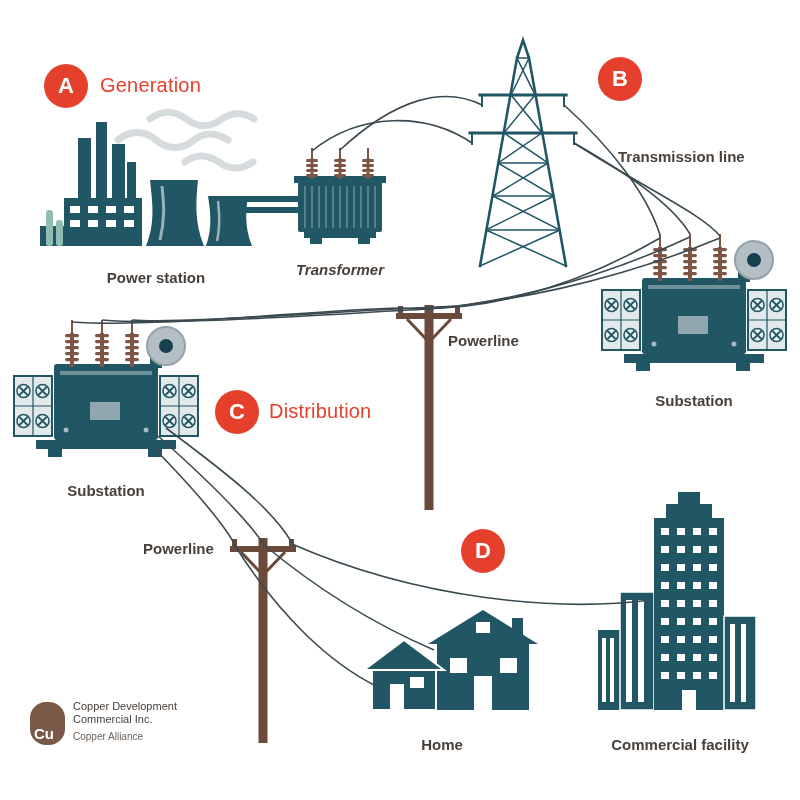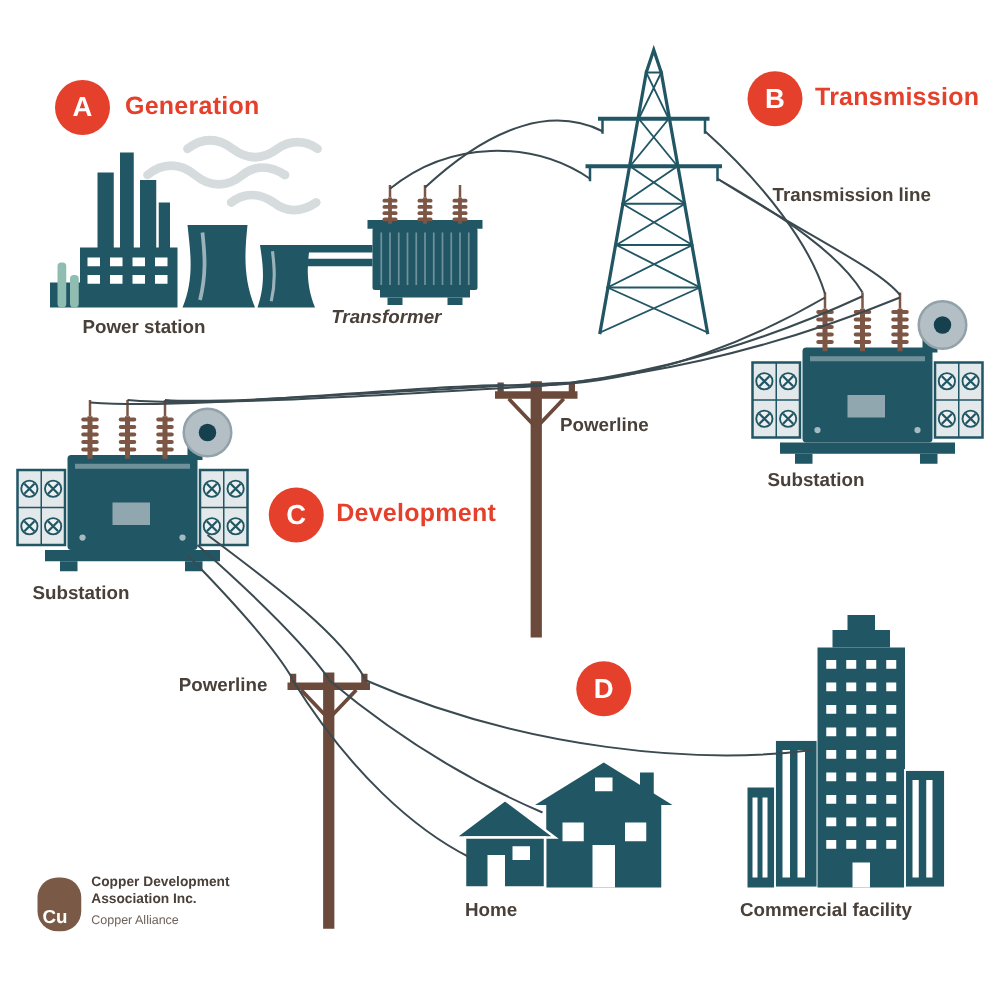--- a/index.html
+++ b/index.html
@@ -5,35 +5,35 @@
   html,body{margin:0;padding:0;background:#ffffff;}
   body{font-family:"Liberation Sans",sans-serif;}
   .canvas{position:relative;width:800px;height:800px;background:#ffffff;overflow:hidden;}
   .layer{position:absolute;left:0;top:0;}
   .badge{
     position:absolute;width:44px;height:44px;border-radius:50%;
     background:#e5402b;color:#ffffff;font-weight:700;font-size:22px;
     display:flex;align-items:center;justify-content:center;line-height:1;
   }
   .stage-label{
-    position:absolute;color:#e5402b;font-size:20px;font-weight:700;
+    position:absolute;color:#e5402b;font-size:20px;font-weight:400;
     letter-spacing:.2px;white-space:nowrap;
   }
   .item-label{
     position:absolute;color:#49403a;font-size:15px;font-weight:700;
     white-space:nowrap;
   }
-  .item-label.centered{text-align:left;}
+  .item-label.centered{text-align:center;margin-top:16px;}
   .logo-box{
     position:absolute;left:30px;top:702px;width:35px;height:43px;
     background:#7a5a47;color:#ffffff;display:flex;align-items:flex-end;
     font-size:15px;font-weight:700;padding:0 0 3px 4px;box-sizing:border-box;border-radius:16px;
   }
   .logo-text{position:absolute;left:73px;top:700px;color:#4a4039;}
-  .logo-line{font-size:11px;font-weight:700;line-height:13px;}
+  .logo-line{font-size:11px;font-weight:400;line-height:13px;}
   .logo-tag{font-size:10px;font-weight:400;margin-top:5px;color:#6e625a;}
 </style>
 </head>
 <body>
 
 <div class="canvas">
 
   <svg class="layer" width="800" height="800" viewBox="0 0 800 800">
     <defs>
       <g id="fan">
@@ -252,43 +252,42 @@
   </svg>
 
   <div class="badge" style="left:44px;top:64px;">
     <span>A</span>
   </div>
   <div class="stage-label" style="left:100px;top:74px;">Generation</div>
 
   <div class="badge" style="left:598px;top:57px;">
     <span>B</span>
   </div>
-  <div class="stage-label" style="left:652px;top:67px;">Transmission</div>
 
   <div class="badge" style="left:215px;top:390px;">
     <span>C</span>
   </div>
-  <div class="stage-label" style="left:269px;top:400px;">Development</div>
+  <div class="stage-label" style="left:269px;top:400px;">Distribution</div>
 
   <div class="badge" style="left:461px;top:529px;">
     <span>D</span>
   </div>
 
   <div class="item-label centered" style="left:66px;top:253px;width:180px;">Power station</div>
   <div class="item-label centered" style="left:265px;top:245px;width:150px;font-style:italic;">Transformer</div>
   <div class="item-label" style="left:618px;top:148px;text-align:right;">Transmission line</div>
   <div class="item-label centered" style="left:614px;top:376px;width:160px;">Substation</div>
   <div class="item-label" style="left:448px;top:332px;">Powerline</div>
   <div class="item-label centered" style="left:26px;top:466px;width:160px;">Substation</div>
   <div class="item-label" style="left:143px;top:540px;">Powerline</div>
   <div class="item-label centered" style="left:372px;top:720px;width:140px;">Home</div>
   <div class="item-label centered" style="left:592px;top:720px;width:176px;">Commercial facility</div>
 
   <div class="logo-box">
     <span>Cu</span>
   </div>
   <div class="logo-text">
     <div class="logo-line">Copper Development</div>
-    <div class="logo-line">Association Inc.</div>
+    <div class="logo-line">Commercial Inc.</div>
     <div class="logo-tag">Copper Alliance</div>
   </div>
 
 </div>
 
 </body></html>

